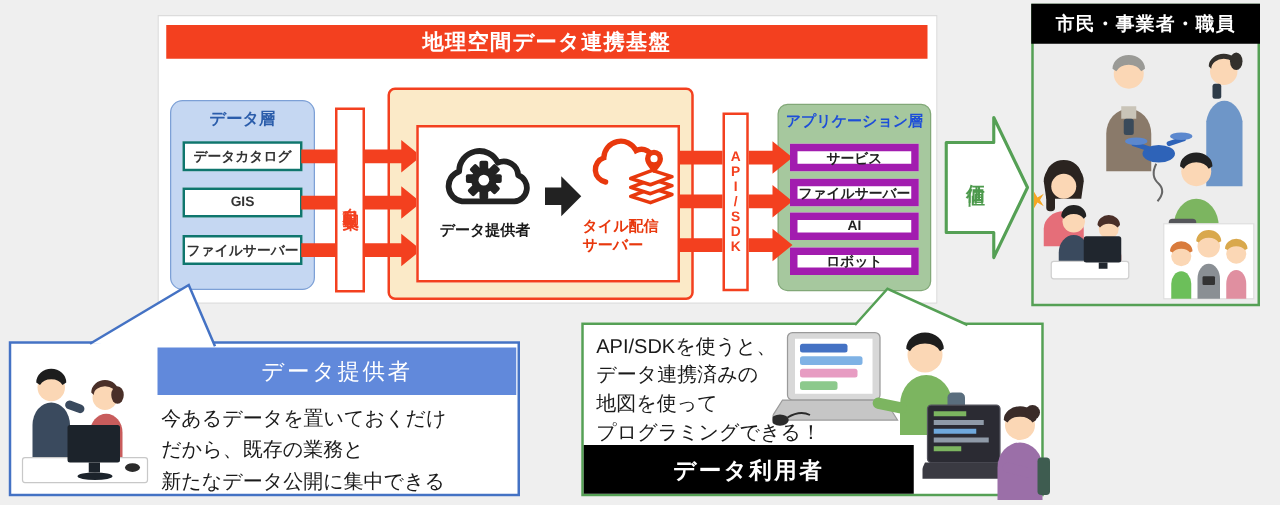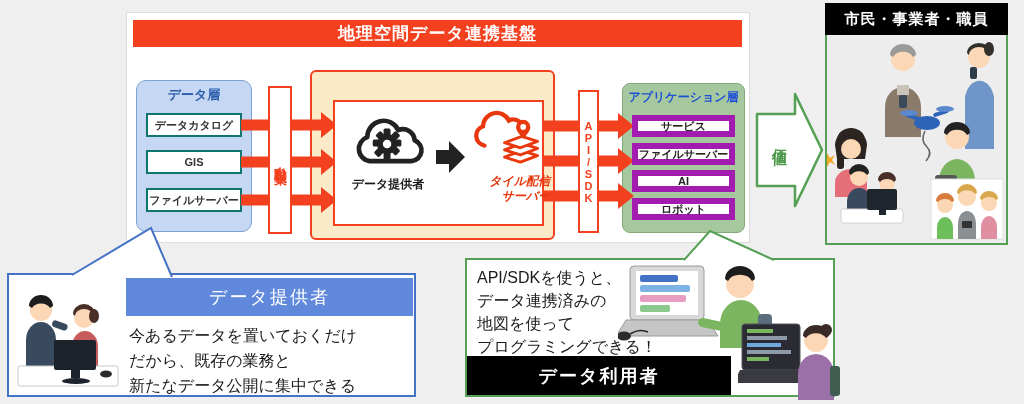--- a/index.html
+++ b/index.html
@@ -18,21 +18,21 @@
   .data-layer{left:136px;top:80px;width:116px;height:152px;background:#C5D7F2;border:1.5px solid #7DA0D6;border-radius:10px;}
   .dl-title{left:136px;top:86px;width:116px;text-align:center;color:#2B5DAB;font-weight:bold;font-size:13px;}
   .dl-item{left:146px;width:96px;height:24px;background:#fff;border:2px solid #0f766e;display:flex;align-items:center;justify-content:center;
     font-size:11px;font-weight:bold;color:#333;}
   .vbox{background:#fff;border:2px solid #F3401F;display:flex;align-items:center;justify-content:center;}
   .vtext{writing-mode:vertical-rl;text-orientation:upright;color:#F3401F;font-weight:bold;letter-spacing:2px;}
   .renkei{left:310px;top:70px;width:245px;height:170px;background:#FBEAC8;border:2.5px solid #F3401F;border-radius:6px;}
   .renkei-title{left:310px;top:75px;width:245px;text-align:center;color:#F3401F;font-weight:bold;font-size:14px;}
   .inner-box{left:333px;top:100px;width:211px;height:126px;background:#fff;border:2.5px solid #F3401F;}
   .conv-label{left:336px;top:176px;width:104px;text-align:center;font-size:12px;font-weight:bold;color:#1a1a1a;}
-  .tile-label{left:466px;top:174px;width:84px;text-align:right;font-size:12px;font-weight:bold;color:#E8380D;line-height:15px;font-style:italic;}
+  .tile-label{left:466px;top:174px;width:84px;text-align:left;font-size:12px;font-weight:bold;color:#E8380D;line-height:15px;}
   .app-layer{left:622px;top:83px;width:123px;height:150px;background:#A6C89E;border:1.5px solid #82A878;border-radius:8px;}
   .al-title{left:622px;top:89px;width:123px;text-align:center;color:#1d4ed8;font-weight:bold;font-size:12px;}
   .al-item{left:632px;width:103px;height:22px;background:#fff;border:6px solid #a21caf;display:flex;align-items:center;justify-content:center;
     font-size:11px;font-weight:bold;color:#222;}
   .audience{left:825px;top:3px;width:183px;height:242px;background:#EDEDED;border:2px solid #55A055;}
   .aud-header{left:825px;top:3px;width:183px;height:32px;background:#000000;color:#fff;font-weight:bold;font-size:15px;
     display:flex;align-items:center;justify-content:center;letter-spacing:1px;}
   .callout{background:#fff;}
   .provider-box{left:7px;top:273px;width:409px;height:124px;border:2px solid #4472C4;}
   .provider-header{left:126px;top:278px;width:287px;height:38px;background:#6189DB;color:#fff;font-weight:normal;font-size:18px;

